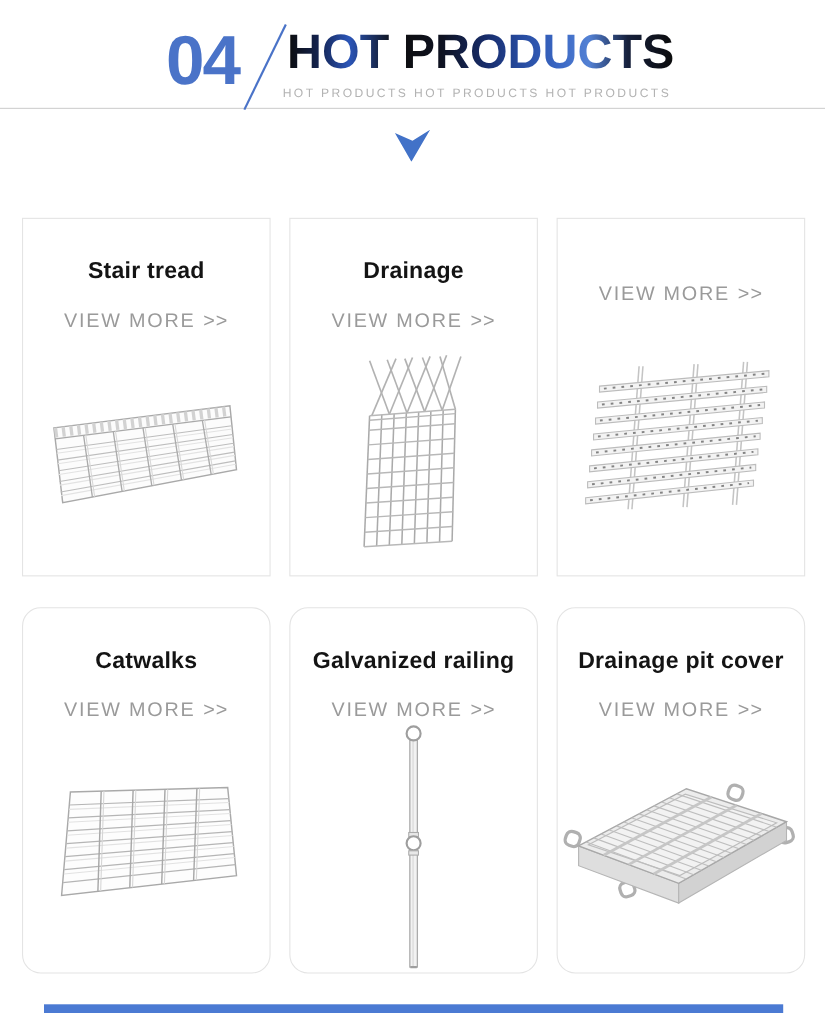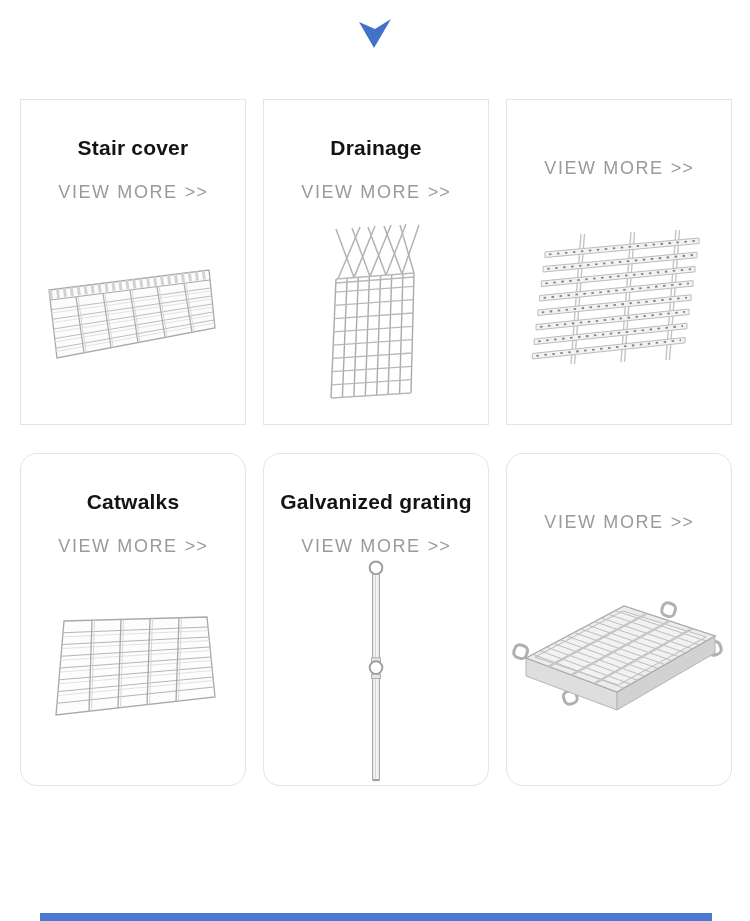--- a/index.html
+++ b/index.html
@@ -53,31 +53,37 @@
   svg{display:block;}
 
   
   .footer-bar{position:absolute;left:40px;bottom:0;width:672px;height:8px;background:#4b7ad3;}
 </style>
 </head>
 <body>
 
 <div class="page">
 
+  <div class="header">
+    <div class="section-number">04</div>
+    <div class="slash"></div>
+    <h1 class="main-title">HOT PRODUCTS</h1>
+    <div class="sub-title">HOT PRODUCTS HOT PRODUCTS HOT PRODUCTS</div>
+  </div>
 
   <div class="arrow-wrap">
     <svg width="34" height="29" viewBox="0 0 34 29">
       <path d="M1,3 L17,10 L33,0 L16,29 Z" fill="#4272c8"></path>
     </svg>
   </div>
 
   <div class="grid">
 
     <div class="card">
-      <h3 class="card-title">Stair cover</h3>
+      <h3 class="card-title">Stair tread</h3>
       <a class="view-more"><span>VIEW MORE</span><span class="arrows">&gt;&gt;</span></a>
       <div class="image-wrap">
         <svg width="180" height="100" viewBox="0 0 180 100">
           <polygon points="6,26 166,6 172,64 14,94" fill="#fcfcfc" stroke="#a9a9a9" stroke-width="1.3"></polygon>
           <path d="M6.5,30.5 L166,10.5" stroke="#d2d2d2" stroke-width="9" stroke-dasharray="3,4" fill="none"></path>
           <line x1="7.2" y1="36" x2="166.8" y2="16" stroke="#a9a9a9" stroke-width="1.2"></line>
           <g stroke="#bdbdbd" stroke-width="1">
             <line x1="8.2" y1="45.7" x2="167.8" y2="24"></line>
             <line x1="9.2" y1="55.3" x2="168.6" y2="32"></line>
             <line x1="10.2" y1="65" x2="169.4" y2="40"></line>
@@ -222,36 +228,37 @@
             <line x1="48.5" y1="9.1" x2="45.5" y2="100"></line>
             <line x1="77.5" y1="8.3" x2="74.5" y2="96.7"></line>
             <line x1="106.5" y1="7.5" x2="103.5" y2="93.4"></line>
             <line x1="135.5" y1="6.7" x2="132.5" y2="90.1"></line>
           </g>
         </svg>
       </div>
     </div>
 
     <div class="card tall">
-      <h3 class="card-title">Galvanized grating</h3>
+      <h3 class="card-title">Galvanized railing</h3>
       <a class="view-more"><span>VIEW MORE</span><span class="arrows">&gt;&gt;</span></a>
       <div class="image-wrap">
         <svg width="36" height="230" viewBox="0 0 36 235">
           <rect x="14.5" y="17" width="7" height="211" fill="#f2f2f2" stroke="#ababab" stroke-width="1.2"></rect>
           <line x1="17.5" y1="18" x2="17.5" y2="227" stroke="#d6d6d6" stroke-width="1"></line>
           <circle cx="18" cy="11" r="6.5" fill="#ffffff" stroke="#9e9e9e" stroke-width="2"></circle>
           <rect x="13.5" y="103" width="9" height="4" fill="#e8e8e8" stroke="#ababab" stroke-width="1"></rect>
           <circle cx="18" cy="113" r="6.5" fill="#ffffff" stroke="#9e9e9e" stroke-width="2"></circle>
           <rect x="13.5" y="120" width="9" height="4" fill="#e8e8e8" stroke="#ababab" stroke-width="1"></rect>
           <line x1="15" y1="228" x2="21" y2="228" stroke="#9e9e9e" stroke-width="2"></line>
         </svg>
       </div>
     </div>
 
     <div class="card tall">
+      <h3 class="card-title">Drainage pit cover</h3>
       <a class="view-more"><span>VIEW MORE</span><span class="arrows">&gt;&gt;</span></a>
       <div class="image-wrap">
         <svg width="215" height="135" viewBox="0 0 215 135">
           <g fill="none" stroke="#b0b0b0" stroke-width="3">
             <rect x="2" y="53" width="13" height="13" rx="5" transform="rotate(18 8 60)"></rect>
             <rect x="150" y="11" width="13" height="13" rx="5" transform="rotate(18 156 18)"></rect>
             <rect x="52" y="99" width="13" height="13" rx="5" transform="rotate(-18 58 106)"></rect>
             <rect x="196" y="50" width="13" height="13" rx="5" transform="rotate(-18 202 57)"></rect>
           </g>
           <polygon points="14,66 105,100 105,118 14,84" fill="#dedede" stroke="#b5b5b5" stroke-width="1"></polygon>

